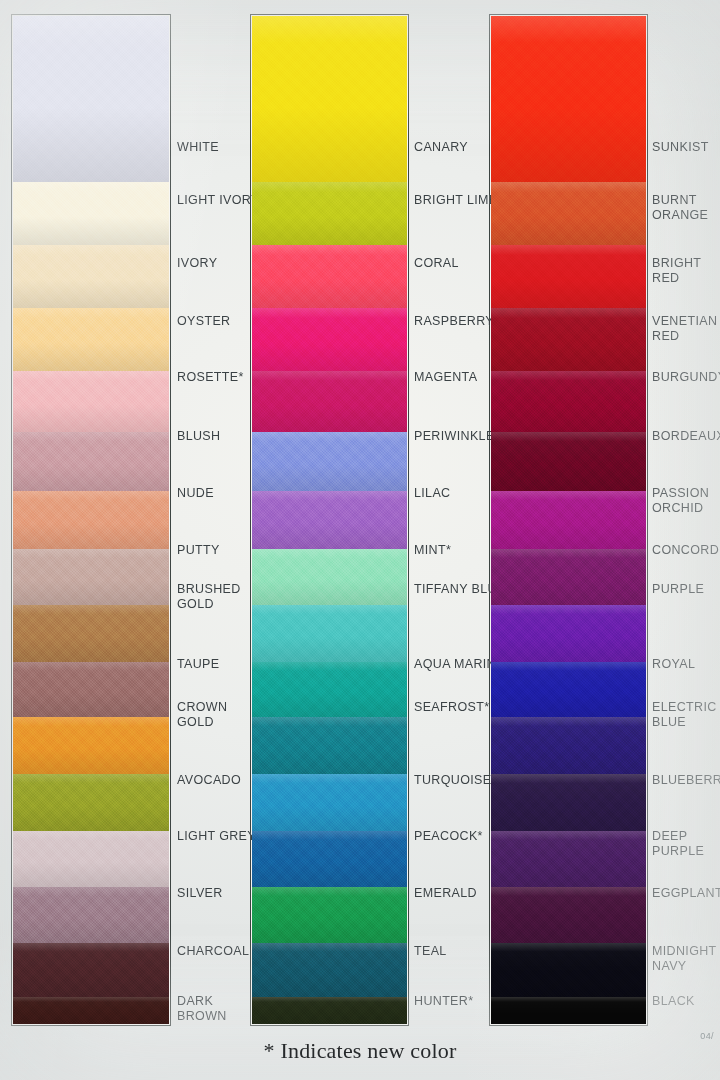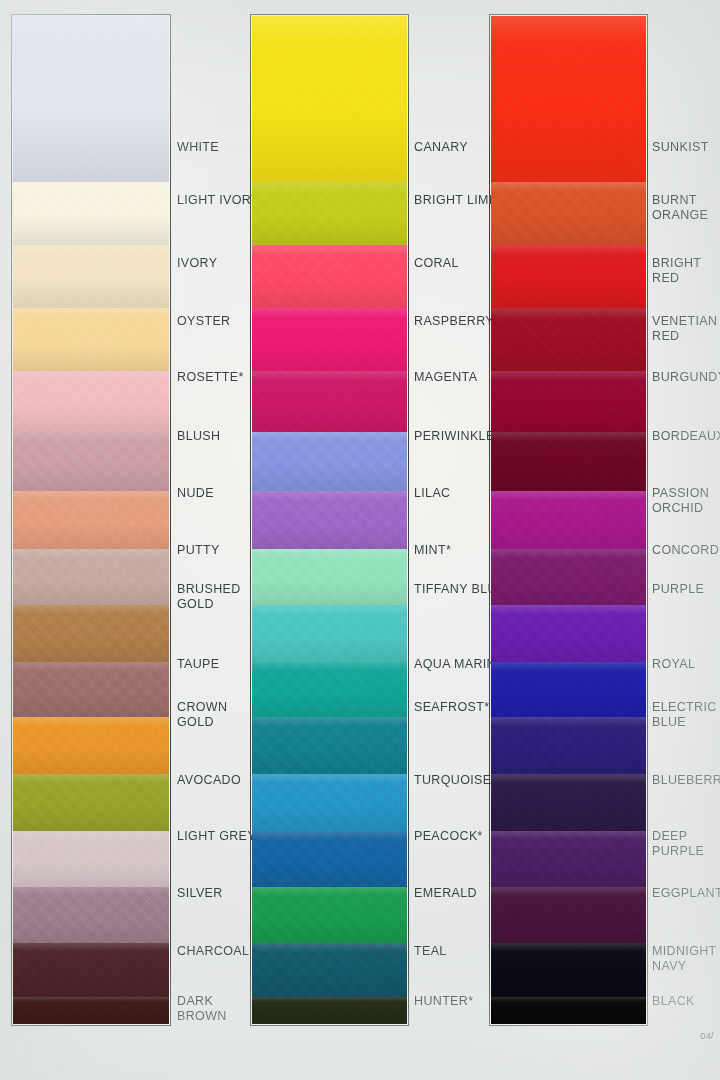--- a/index.html
+++ b/index.html
@@ -688,14 +688,15 @@
         <div class="label" style="left: 652px; top: 886px;">EGGPLANT</div>
         <div class="label" style="left: 652px; top: 944px;">MIDNIGHT
 NAVY</div>
         <div class="label" style="left: 652px; top: 994px;">BLACK</div>
       </div>
     </div>
 
   <div id="paper-sheen"></div>
   <div id="vignette"></div>
 
+  <div id="caption">* Indicates new color</div>
   <div id="corner-code">04/</div>
 </div>
 
 </body></html>

